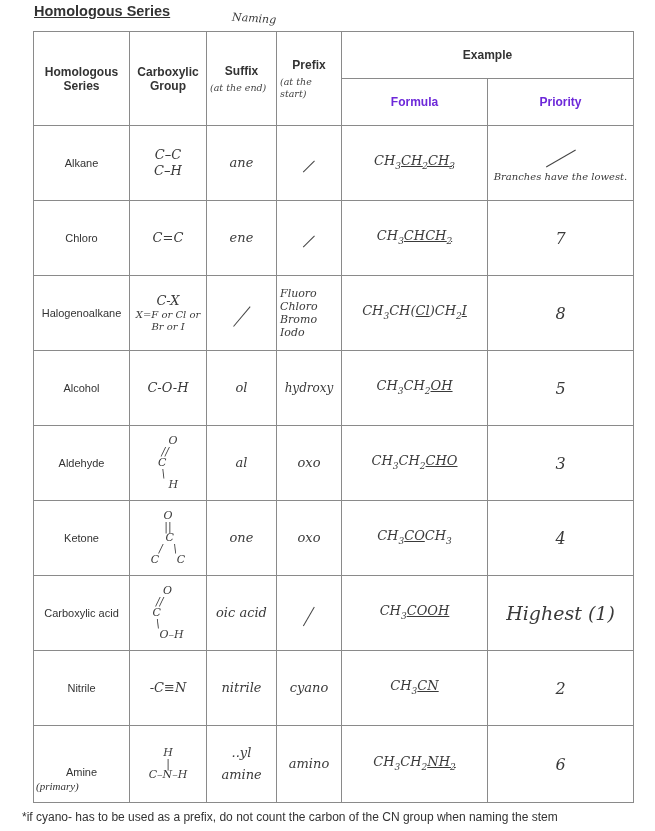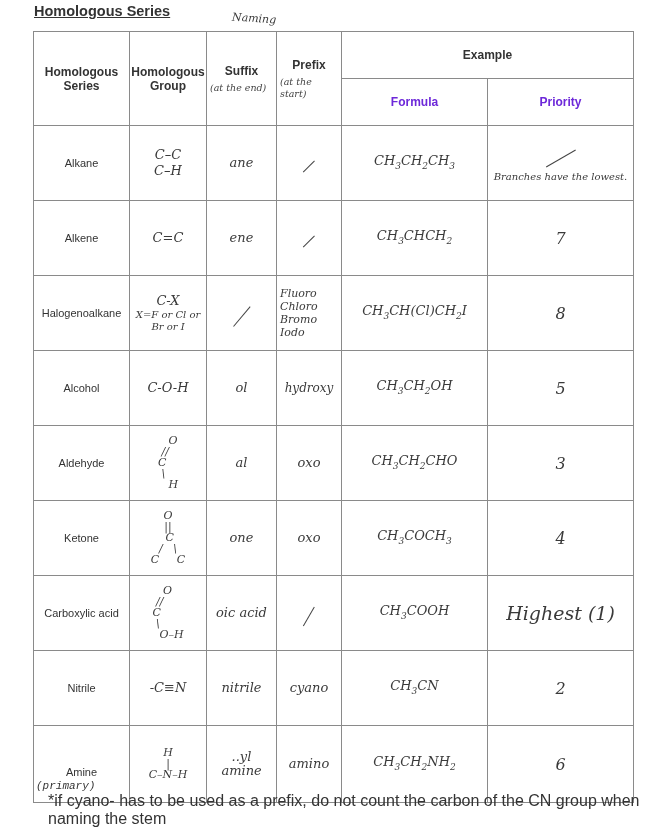--- a/index.html
+++ b/index.html
@@ -12,68 +12,68 @@
   th.hd { font-size: 12px; font-weight: bold; color: #333; vertical-align: top; padding-top: 3px; line-height: 14px; }
   th.sub { font-size: 12px; font-weight: bold; color: #6d28d9; vertical-align: top; padding-top: 3px; height: 46px; }
   th.ex { height: 46px; }
   .hdnote { display: block; font-family: "DejaVu Serif", serif; font-style: italic; font-weight: normal; font-size: 9.5px; color: #444; text-align: left; padding-left: 3px; margin-top: 4px; line-height: 12px; }
   td.series { font-size: 11px; color: #333; }
   td.h { font-family: "DejaVu Serif", serif; font-style: italic; font-size: 13px; color: #3a3a3a; line-height: 16px; }
   td.small { font-size: 10.5px; line-height: 13px; font-style: italic; }
   td.prio { font-family: "DejaVu Serif", serif; font-style: italic; font-size: 16px; color: #3a3a3a; }
   td.prio-small { font-family: "DejaVu Serif", serif; font-style: italic; font-size: 19px; color: #3a3a3a; }
   tr.row { height: 75px; }
-  .u { }
+  .u { text-decoration: underline; }
   .sub-n { font-size: 9px; vertical-align: sub; }
   .slash { display: inline-block; width: 16px; height: 1.4px; background: #444; transform: rotate(-45deg); }
   .slash.long { width: 34px; transform: rotate(-30deg); }
   .note-small { display: block; font-size: 10px; margin-top: 8px; line-height: 11px; }
-  .primary { display: block; font-family: Liberation Mono, monospace; font-style: italic; font-size: 11px; text-align: left; padding-left: 0; margin-left: -34px; margin-top: 10px; }
-  .footnote { position: absolute; left: 22px; top: 792px; font-size: 16px; color: #333; margin-left: 26px; }
+  .primary { display: block; font-family: Liberation Serif, serif; font-style: italic; font-size: 11px; text-align: left; padding-left: 0; margin-left: -34px; margin-top: 10px; }
+  .footnote { position: absolute; left: 22px; top: 810px; font-size: 12px; color: #333; }
   .fg-draw { display: inline-block; text-align: left; font-size: 11px; line-height: 11px; font-family: "DejaVu Serif", serif; font-style: italic; }
 </style>
 </head>
 <body>
 
 <div class="title">Homologous Series</div>
 <div class="naming hand">Naming</div>
 
 <table class="grid">
   <colgroup>
     <col style="width:96px">
       <col style="width:77px">
       <col style="width:70px">
       <col style="width:65px">
       <col style="width:146px">
       <col style="width:146px">
   </colgroup>
   <tbody>
       <tr>
     <th class="hd" rowspan="2">Homologous Series</th>
-    <th class="hd" rowspan="2">Homologous Group</th>
+    <th class="hd" rowspan="2">Carboxylic Group</th>
     <th class="hd" rowspan="2"><span>Suffix</span><span class="hdnote">(at the end)</span></th>
     <th class="hd" rowspan="2"><span>Prefix</span><span class="hdnote">(at the start)</span></th>
     <th class="hd ex" colspan="2">Example</th>
   </tr>
   <tr>
     <th class="sub">Formula</th>
     <th class="sub">Priority</th>
   </tr>
 
   <tr class="row">
     <td class="series">Alkane</td>
     <td class="h">C–C<br>C–H</td>
     <td class="h">ane</td>
     <td class="h"><span class="slash"></span></td>
     <td class="h">CH<span class="sub-n">3</span><span class="u">CH<span class="sub-n">2</span>CH<span class="sub-n">3</span></span></td>
     <td class="prio"><span class="slash long"></span><span class="note-small hand">Branches have the lowest.</span></td>
   </tr>
 
   <tr class="row">
-    <td class="series">Alkene</td>
+    <td class="series">Chloro</td>
     <td class="h">C=C</td>
     <td class="h">ene</td>
     <td class="h"><span class="slash"></span></td>
     <td class="h">CH<span class="sub-n">3</span><span class="u">CHCH<span class="sub-n">2</span></span></td>
     <td class="prio">7</td>
   </tr>
 
   <tr class="row">
     <td class="series">Halogenoalkane</td>
     <td class="h"><span>C-X</span><br><span class="small" style="font-size:10px;line-height:12px;display:inline-block">X=F or Cl or Br or I</span></td>
@@ -129,21 +129,21 @@
     <td class="h">CH<span class="sub-n">3</span><span class="u">CN</span></td>
     <td class="prio">2</td>
   </tr>
 
   <tr class="row" style="height:77px">
     <td class="series">
           <span style="display:block;margin-top:29px">Amine</span>
           <span class="primary" style="margin-left:2px;margin-top:2px">(primary)</span>
         </td>
     <td class="h"><span class="fg-draw" style="text-align:center">H<br>|<br>C–N–H</span></td>
-    <td class="h"><span style="display:inline-block;width:40px;line-height:14px">..yl amine</span></td>
+    <td class="h"><span style="display:inline-block;width:40px;line-height:22px">..yl amine</span></td>
     <td class="h">amino</td>
     <td class="h">CH<span class="sub-n">3</span>CH<span class="sub-n">2</span><span class="u">NH<span class="sub-n">2</span></span></td>
     <td class="prio">6</td>
   </tr>
 </tbody>
   </table>
 
 <div class="footnote">*if cyano- has to be used as a prefix, do not count the carbon of the CN group when naming the stem</div>
 
 </body></html>

